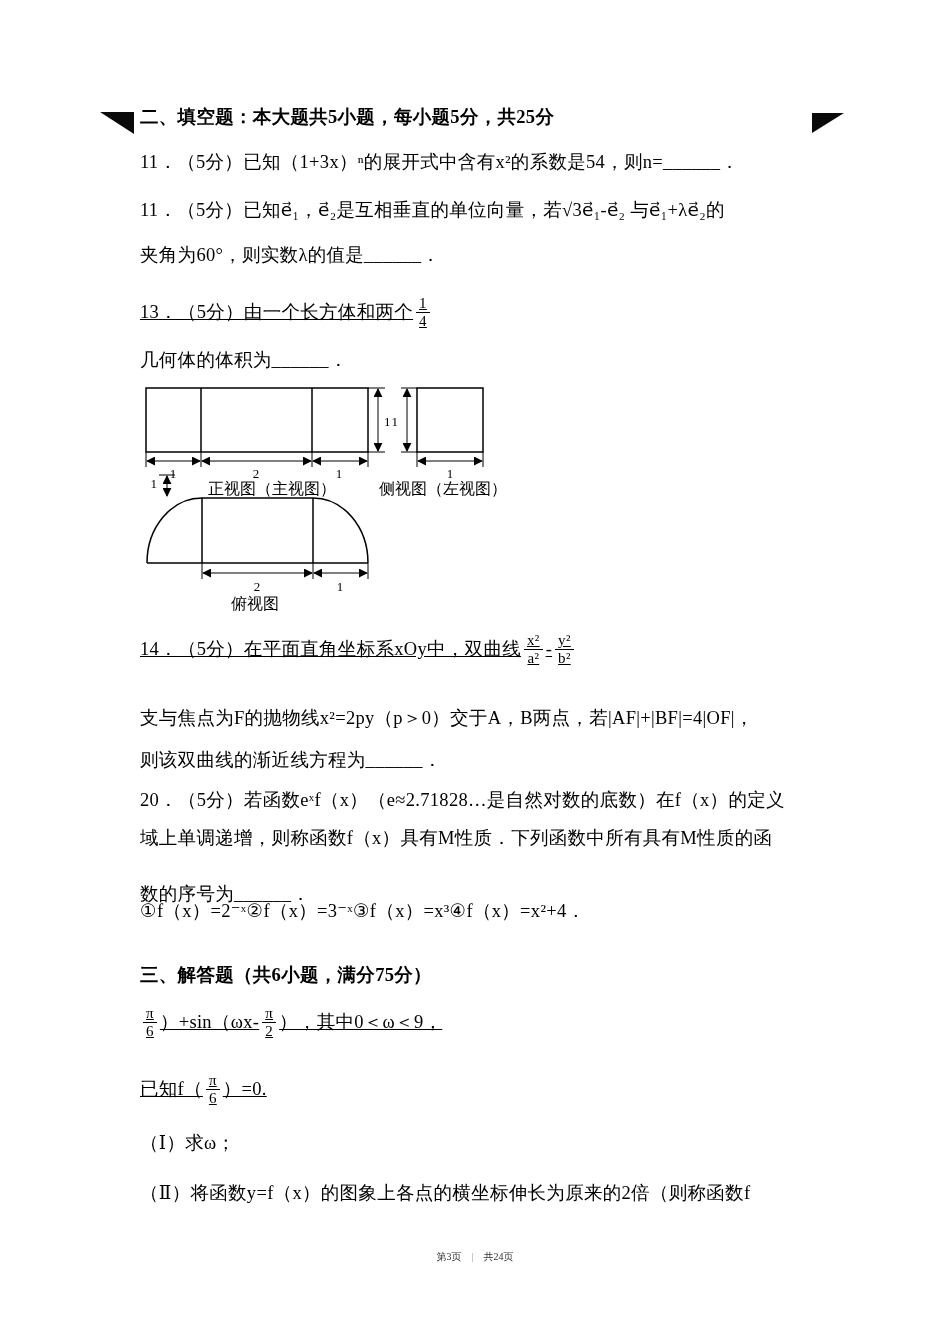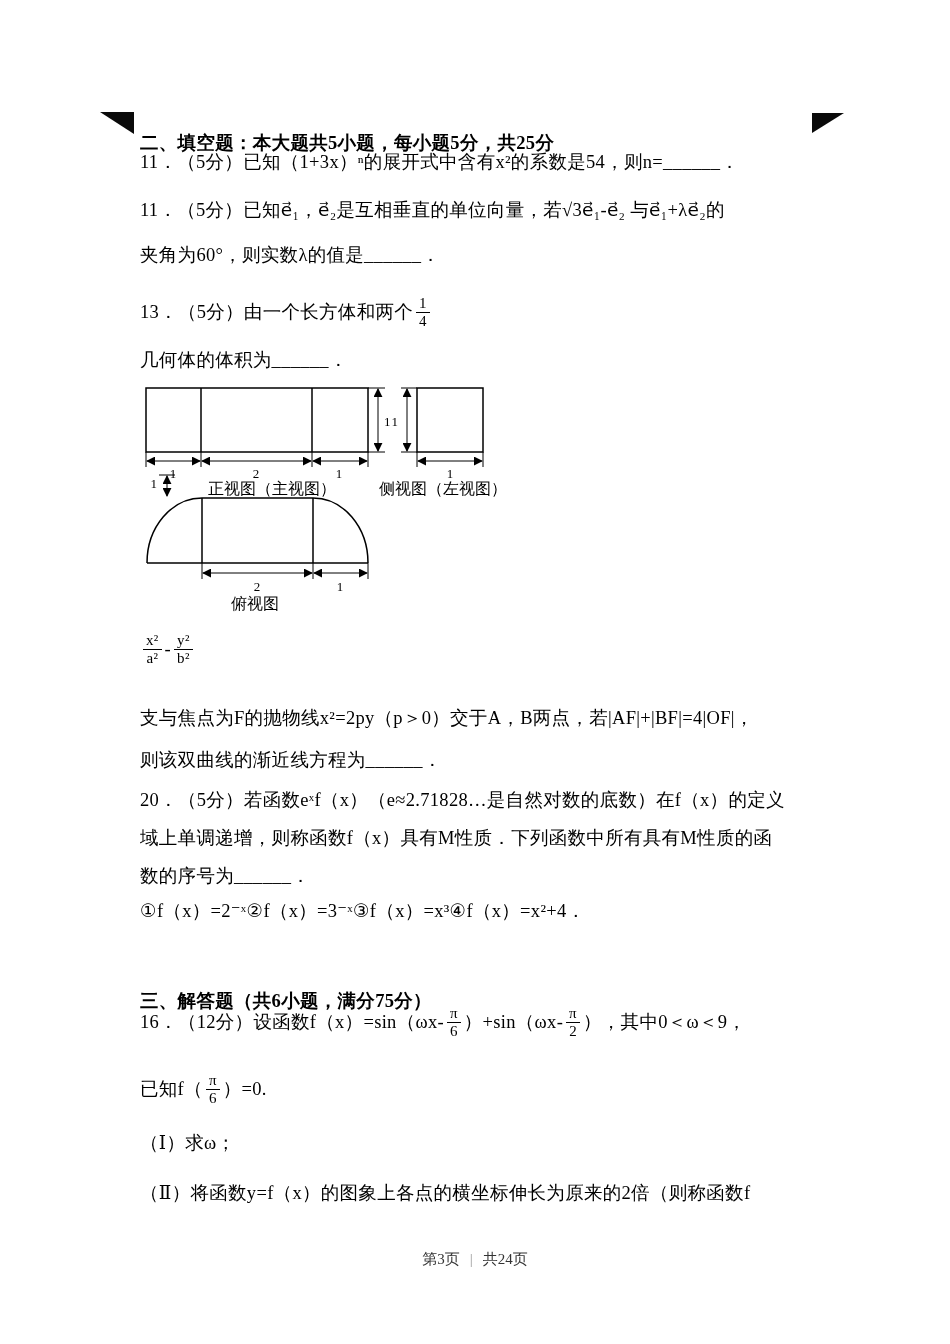--- a/index.html
+++ b/index.html
@@ -3,36 +3,36 @@
 <meta charset="utf-8">
 <style>
   * { margin:0; padding:0; box-sizing:border-box; }
   html,body { background:#fff; }
   body {
     width:950px; height:1344px; position:relative; overflow:hidden;
     font-family:"Liberation Serif","DejaVu Serif","DejaVu Sans",serif;
     color:#000; font-size:18.5px;
   }
   .line { position:absolute; left:140px; white-space:nowrap; line-height:1.5; letter-spacing:0.3px; }
-  .bold { font-weight:bold;margin-top:26px; }
-  .mathline { display:flex; align-items:center; }
+  .bold { font-weight:bold; }
+  .mathline { display:flex; align-items:center;text-decoration:underline; }
   .frac { display:inline-flex; flex-direction:column; align-items:center; line-height:1.15;
           font-size:15px; margin:0 3px; text-align:center; }
   .frac .num { border-bottom:1.4px solid #000; padding:0 3px; }
   .frac .den { padding:0 3px; }
   .fold { position:absolute; width:0; height:0; }
   .fold-left  { left:100px; top:112px; border-top:22px solid #0a0a0a; border-left:34px solid transparent; }
   .fold-right { left:812px; top:113px; border-top:20px solid #0a0a0a; border-right:32px solid transparent; }
   .diagram { position:absolute; left:145px; top:383px; }
   .diagram .shape { fill:none; stroke:#000; stroke-width:1.5; }
   .diagram .dim   { stroke:#000; stroke-width:1; fill:none; }
   .diagram text   { font-family:"Liberation Serif","DejaVu Sans",serif; font-size:13px; fill:#000; }
   .diagram text.viewlabel { font-size:16px; }
   .footer { position:absolute; top:1250px; left:0; width:100%; text-align:center;
-            font-size:15px; color:#333; }
+            font-size:10px; color:#333; }
   .footer .sep { color:#999; margin:0 10px; }
 </style>
 </head>
 <body>
 
 <div class="fold fold-left"></div>
 <div class="fold fold-right"></div>
 
 <div class="line bold" style="top:104px">二、填空题：本大题共5小题，每小题5分，共25分</div>
 
@@ -110,42 +110,42 @@
     <line class="dim" x1="223" y1="180" x2="223" y2="196"></line>
     <line class="dim" x1="58" y1="190" x2="167" y2="190" marker-start="url(#ar)" marker-end="url(#ar)"></line>
     <line class="dim" x1="169" y1="190" x2="222" y2="190" marker-start="url(#ar)" marker-end="url(#ar)"></line>
     <text x="112" y="208" text-anchor="middle">2</text>
     <text x="195" y="208" text-anchor="middle">1</text>
     <text class="viewlabel" x="110" y="226" text-anchor="middle">俯视图</text>
   </g>
 </svg>
 
 <div class="line mathline" style="top:632px">
+  <span>14．（5分）在平面直角坐标系xOy中，双曲线</span>
   <span class="frac">
     <span class="num">x²</span>
     <span class="den">a²</span>
   </span>
   <span>-</span>
   <span class="frac">
     <span class="num">y²</span>
     <span class="den">b²</span>
   </span>
 </div>
 <div class="line" style="top:705px">支与焦点为F的抛物线x²=2py（p＞0）交于A，B两点，若|AF|+|BF|=4|OF|，</div>
 <div class="line" style="top:747px">则该双曲线的渐近线方程为______．</div>
 
 <div class="line" style="top:787px">20．（5分）若函数eˣf（x）（e≈2.71828…是自然对数的底数）在f（x）的定义</div>
 <div class="line" style="top:825px">域上单调递增，则称函数f（x）具有M性质．下列函数中所有具有M性质的函</div>
-<div class="line" style="top:863px">数的序号为______．</div>
+<div class="line" style="top:881px">数的序号为______．</div>
 <div class="line" style="top:898px">①f（x）=2⁻ˣ②f（x）=3⁻ˣ③f（x）=x³④f（x）=x²+4．</div>
 
 <div class="line bold" style="top:962px">三、解答题（共6小题，满分75分）</div>
 
 <div class="line mathline" style="top:1005px">
-  <span>16．（12分）设函数f（x）=sin（ωx-</span>
   <span class="frac">
     <span class="num">π</span>
     <span class="den">6</span>
   </span>
   <span>）+sin（ωx-</span>
   <span class="frac">
     <span class="num">π</span>
     <span class="den">2</span>
   </span>
   <span>），其中0＜ω＜9，</span>

